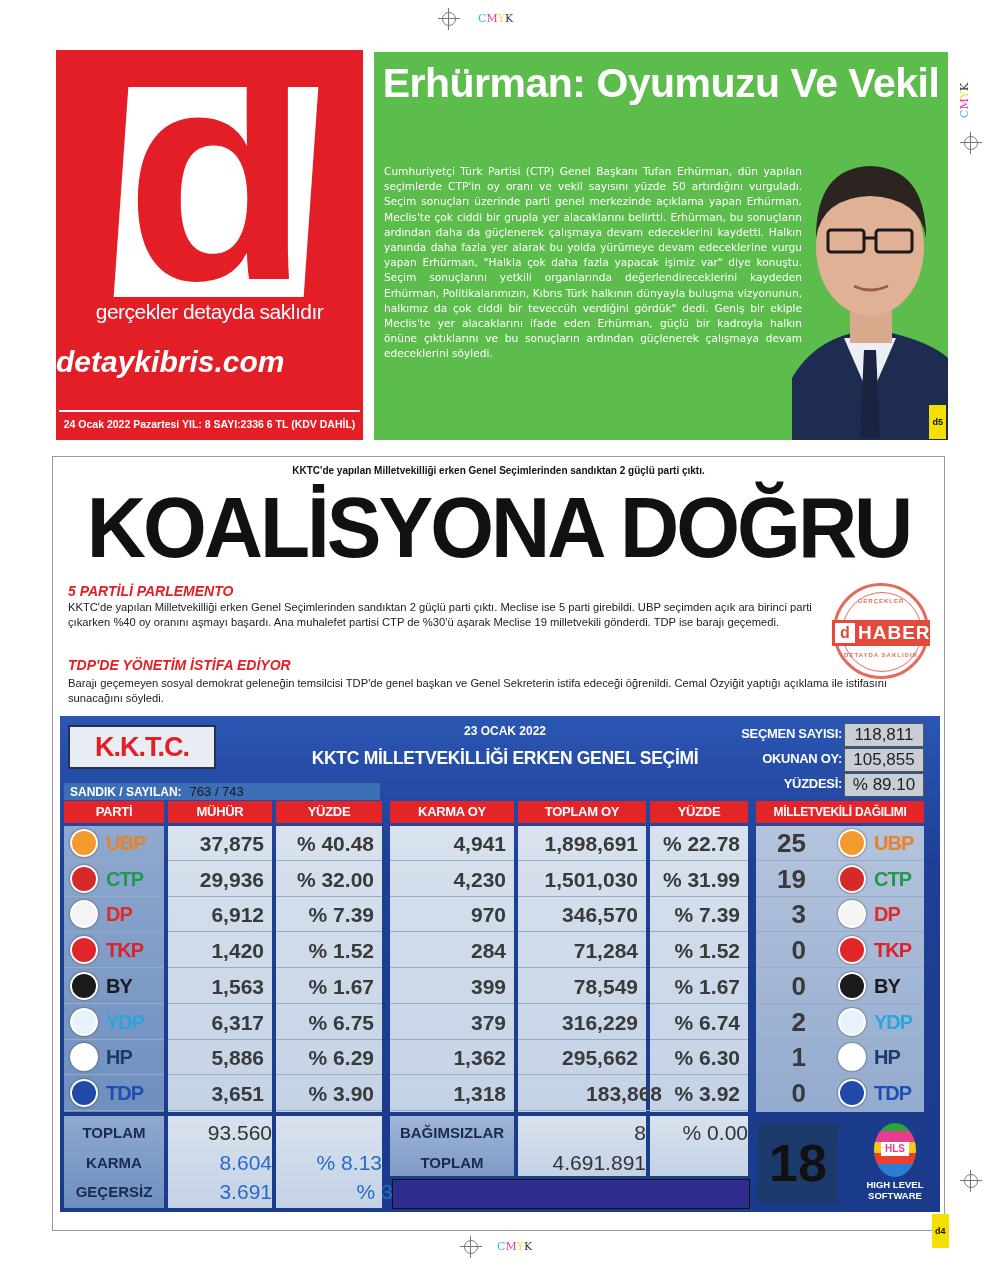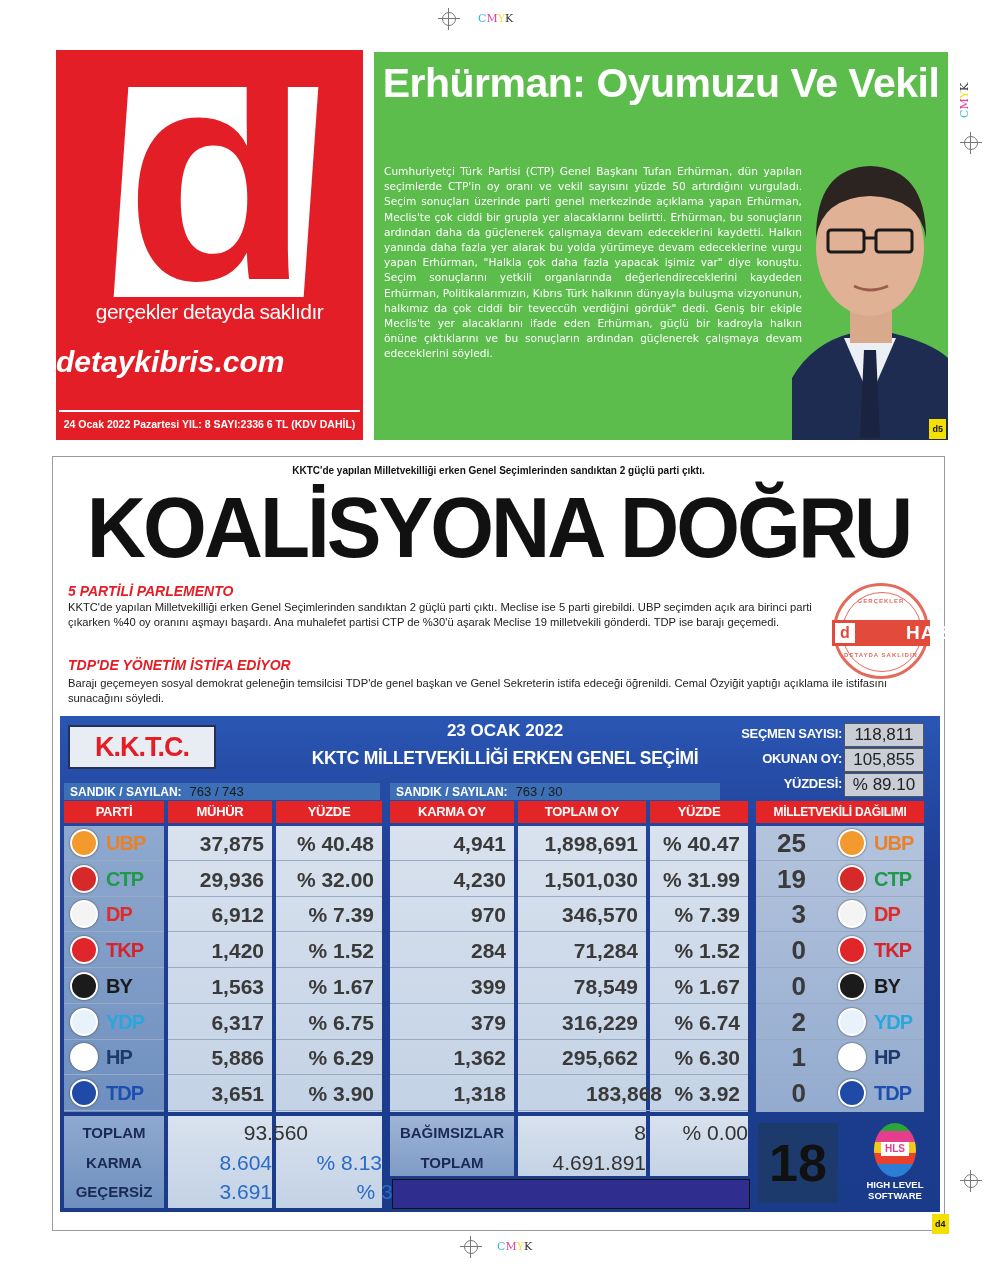--- a/index.html
+++ b/index.html
@@ -21,40 +21,40 @@
   .site{position:absolute;left:0;top:295px;width:307px;color:#fff;font-family:"Liberation Sans",sans-serif;font-weight:bold;font-style:italic;font-size:30px;letter-spacing:0px;}
   .mastline{position:absolute;left:3px;top:360px;width:301px;height:2px;background:#fff;}
   .issue{position:absolute;left:0;top:368px;width:307px;text-align:center;color:#fff;font-family:"Liberation Sans",sans-serif;font-weight:bold;font-size:10.5px;white-space:nowrap;}
 
   
   .green{left:374px;top:52px;width:574px;height:388px;background:#5cbd4c;overflow:hidden;}
   .ghead{position:absolute;left:0;top:10px;width:574px;text-align:center;color:#fff;font-family:"Liberation Sans",sans-serif;font-weight:bold;font-size:41px;line-height:42px;letter-spacing:-0.5px;}
   .gbody{position:absolute;left:10px;top:112px;width:418px;color:#fff;font-family:"DejaVu Sans",sans-serif;font-size:10.6px;line-height:15.2px;}
   .gbody p{margin:0;text-align:justify;}
   .photo{position:absolute;left:418px;top:86px;width:156px;height:302px;}
-  .badge{position:absolute;font-family:"Liberation Sans",sans-serif;font-weight:bold;font-size:9px;background:#f4e000;color:#111;padding:4px 3px;line-height:12px;}
+  .badge{position:absolute;font-family:"Liberation Sans",sans-serif;font-weight:bold;font-size:9px;background:#f4e000;color:#111;padding:11px 3px;line-height:12px;}
   .frame{left:52px;top:456px;width:893px;height:775px;border:1px solid #9a9a9a;box-sizing:border-box;}
   .kicker{position:absolute;left:52px;top:465px;width:893px;text-align:center;font-family:"Liberation Sans",sans-serif;font-weight:bold;font-size:10px;color:#111;}
   .headline{position:absolute;left:52px;top:480px;width:893px;text-align:center;font-family:"Liberation Sans",sans-serif;font-weight:bold;font-size:82px;line-height:96px;color:#111;letter-spacing:-3px;transform:scaleY(1.05);}
   .sub{position:absolute;left:68px;font-family:"Liberation Sans",sans-serif;font-weight:bold;font-style:italic;font-size:14px;color:#e31e26;}
   .para{position:absolute;left:68px;width:770px;font-family:"Liberation Sans",sans-serif;font-size:11.2px;line-height:15px;color:#222;}
   .para p{margin:0;}
   .stamp{position:absolute;left:833px;top:583px;width:96px;height:96px;border:3px solid #e46b5c;border-radius:50%;box-sizing:border-box;}
   .stamp .ring{position:absolute;left:6px;top:6px;width:78px;height:78px;border:1px solid #e46b5c;border-radius:50%;}
   .stamp .bar{position:absolute;left:-4px;top:34px;width:98px;height:26px;background:#e24b3c;}
   .stamp .dmark{position:absolute;left:3px;top:3px;width:20px;height:20px;background:#fff;color:#e24b3c;font-weight:bold;font-family:"Liberation Sans",sans-serif;font-size:16px;line-height:20px;text-align:center;}
-  .stamp .htxt{position:absolute;left:26px;top:1px;color:#fff;font-family:"Liberation Sans",sans-serif;font-weight:bold;font-size:19px;line-height:24px;letter-spacing:1px;margin-left:48px;}
+  .stamp .htxt{position:absolute;left:26px;top:1px;color:#fff;font-family:"Liberation Sans",sans-serif;font-weight:bold;font-size:19px;line-height:24px;letter-spacing:1px;}
   .stamp .top,.stamp .bot{position:absolute;width:100%;text-align:center;font-family:"Liberation Sans",sans-serif;font-size:6px;font-weight:bold;color:#e46b5c;letter-spacing:1px;}
   .stamp .top{top:12px;}.stamp .bot{top:66px;}
 
   
   .board{left:60px;top:716px;width:880px;height:496px;background:linear-gradient(180deg,#2a56b3 0%,#1f3f95 30%,#1a3a8a 100%);overflow:hidden;}
   .kktc{position:absolute;left:8px;top:9px;width:148px;height:44px;background:#e8ecf3;border:2px solid #253052;box-sizing:border-box;color:#e31e26;font-family:"Liberation Sans",sans-serif;font-weight:bold;font-size:27px;line-height:40px;text-align:center;letter-spacing:-1px;}
   .btitle{position:absolute;left:200px;top:4px;width:490px;text-align:center;color:#fff;font-family:"Liberation Sans",sans-serif;font-weight:bold;}
-  .btitle .d{font-size:17px;line-height:22px;}
+  .btitle .d{font-size:12px;line-height:22px;}
   .btitle .t{font-size:17.5px;line-height:28px;margin-top:2px;letter-spacing:-0.3px;}
   .stat{position:absolute;left:650px;width:224px;height:24px;}
   .stat .l{position:absolute;right:92px;top:3px;color:#fff;font-family:"Liberation Sans",sans-serif;font-weight:bold;font-size:13px;letter-spacing:-0.3px;white-space:nowrap;}
   .stat .v{position:absolute;right:10px;top:0;width:78px;height:22px;background:#c9ced6;border:1px solid #555;color:#222;font-family:"Liberation Sans",sans-serif;font-size:17px;line-height:22px;text-align:center;}
   .sandik{position:absolute;top:67px;height:17px;background:#3d6fb6;color:#fff;font-family:"Liberation Sans",sans-serif;font-weight:bold;font-size:12px;line-height:17px;padding-left:6px;box-sizing:border-box;}
   .sandik span.n{color:#1a1a1a;font-weight:normal;margin-left:8px;font-size:13px;}
   .hdr{position:absolute;top:85px;height:22px;background:#e42528;color:#fff;font-family:"Liberation Sans",sans-serif;font-weight:bold;font-size:13px;line-height:22px;text-align:center;letter-spacing:-0.3px;}
   .col{position:absolute;top:110px;background:linear-gradient(180deg,#d9e2ee,#c3d2e5);}
   .row{position:absolute;height:35px;font-family:"Liberation Sans",sans-serif;font-weight:bold;font-size:21px;color:#3a3a3a;line-height:35px;border-bottom:1px solid #98aac4;box-sizing:border-box;}
   .num{text-align:right;padding-right:8px;}
@@ -156,21 +156,20 @@
   <div class="stat" style="top:32px;">
       <span class="l">OKUNAN OY:</span>
       <span class="v">105,855</span>
     </div>
   <div class="stat" style="top:57px;">
       <span class="l">YÜZDESİ:</span>
       <span class="v">% 89.10</span>
     </div>
 
   <div class="sandik" style="left:4px;width:316px;"><span>SANDIK / SAYILAN:</span><span class="n">763 / 743</span></div>
-  <div class="sandik" style="left:330px;width:330px;"><span>SANDIK / SAYILAN:</span><span class="n">763 / 30</span></div>
 
   <div class="hdr" style="left:4px;width:100px;">PARTİ</div>
   <div class="hdr" style="left:108px;width:104px;">MÜHÜR</div>
   <div class="hdr" style="left:216px;width:106px;">YÜZDE</div>
   <div class="hdr" style="left:330px;width:124px;">KARMA OY</div>
   <div class="hdr" style="left:458px;width:128px;">TOPLAM OY</div>
   <div class="hdr" style="left:590px;width:98px;">YÜZDE</div>
   <div class="hdr" style="left:696px;width:168px;font-size:12px;">MİLLETVEKİLİ DAĞILIMI</div>
 
   <div class="col" style="left:4px;top:110px;width:100px;height:286px;background:linear-gradient(180deg,#8fa9cf,#6e8fbf);"></div>
@@ -183,21 +182,21 @@
 
   <div id="rows">
       <div class="row" style="left: 4px; top: 110px; width: 100px;">
         <div class="logo" style="left: 6px; background: rgb(243, 154, 46);"></div>
         <div class="pname" style="left: 42px; top: 0px; color: rgb(232, 130, 42);">UBP</div>
       </div>
       <div class="row num" style="left: 108px; top: 110px; width: 104px;">37,875</div>
       <div class="row num" style="left: 216px; top: 110px; width: 106px;">% 40.48</div>
       <div class="row num" style="left: 330px; top: 110px; width: 124px;">4,941</div>
       <div class="row num" style="left: 458px; top: 110px; width: 128px;">1,898,691</div>
-      <div class="row num" style="left: 590px; top: 110px; width: 98px;">% 40.47</div>
+      <div class="row num" style="left: 590px; top: 110px; width: 98px;">% 22.78</div>
       <div class="row" style="left: 696px; top: 110px; width: 168px;">
         <div style="position: absolute; left: 0px; width: 50px; text-align: right; font-size: 26px;">25</div>
         <div class="logo" style="left: 82px; background: rgb(243, 154, 46);"></div>
         <div class="pname" style="left: 118px; top: 0px; color: rgb(232, 130, 42);">UBP</div>
       </div>
       <div class="row" style="left: 4px; top: 145.7px; width: 100px;">
         <div class="logo" style="left: 6px; background: rgb(214, 42, 42);"></div>
         <div class="pname" style="left: 42px; top: 0px; color: rgb(31, 154, 74);">CTP</div>
       </div>
       <div class="row num" style="left: 108px; top: 145.7px; width: 104px;">29,936</div>
@@ -293,21 +292,21 @@
         <div style="position: absolute; left: 0px; width: 50px; text-align: right; font-size: 26px;">0</div>
         <div class="logo" style="left: 82px; background: rgb(31, 74, 168);"></div>
         <div class="pname" style="left: 118px; top: 0px; color: rgb(30, 79, 176);">TDP</div>
       </div>
     </div>
 
   <div class="col" style="left:4px;top:400px;width:100px;height:92px;background:linear-gradient(180deg,#8fa9cf,#6e8fbf);"></div>
   <div class="col" style="left:108px;top:400px;width:104px;height:92px;"></div>
   <div class="col" style="left:216px;top:400px;width:106px;height:92px;"></div>
   <div class="foot" style="left:4px;top:402px;width:100px;text-align:center;font-size:15px;line-height:30px;">TOPLAM</div>
-  <div class="foot num" style="left:108px;top:402px;width:104px;font-size:21px;line-height:30px;font-weight:normal;color:#333;margin-left:36px;">93.560</div>
+  <div class="foot num" style="left:108px;top:402px;width:104px;font-size:21px;line-height:30px;font-weight:normal;color:#333;">93.560</div>
   <div class="foot" style="left:4px;top:432px;width:100px;text-align:center;font-size:15px;line-height:30px;">KARMA</div>
   <div class="foot num" style="left:108px;top:432px;width:104px;font-size:21px;line-height:30px;font-weight:normal;color:#2a6bc7;">8.604</div>
   <div class="foot num" style="left:216px;top:432px;width:106px;font-size:21px;line-height:30px;font-weight:normal;color:#2a6bc7;">% 8.13</div>
   <div class="foot" style="left:4px;top:461px;width:100px;text-align:center;font-size:15px;line-height:30px;">GEÇERSİZ</div>
   <div class="foot num" style="left:108px;top:461px;width:104px;font-size:21px;line-height:30px;font-weight:normal;color:#2a6bc7;">3.691</div>
   <div class="foot num" style="left:216px;top:461px;width:106px;font-size:21px;line-height:30px;font-weight:normal;color:#2a6bc7;margin-left:40px;">% 3.49</div>
 
   <div class="col" style="left:330px;top:400px;width:124px;height:60px;background:linear-gradient(180deg,#9fb5d6,#7f9bc6);"></div>
   <div class="col" style="left:458px;top:400px;width:128px;height:60px;"></div>
   <div class="col" style="left:590px;top:400px;width:98px;height:60px;"></div>

